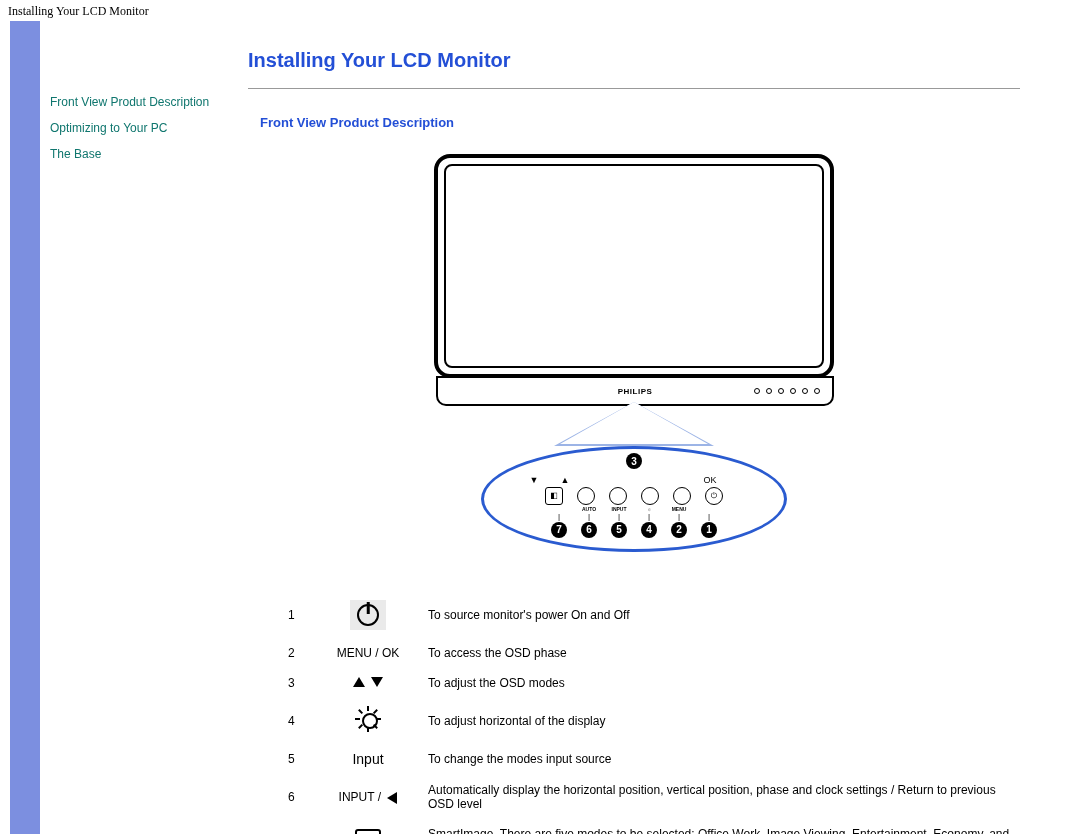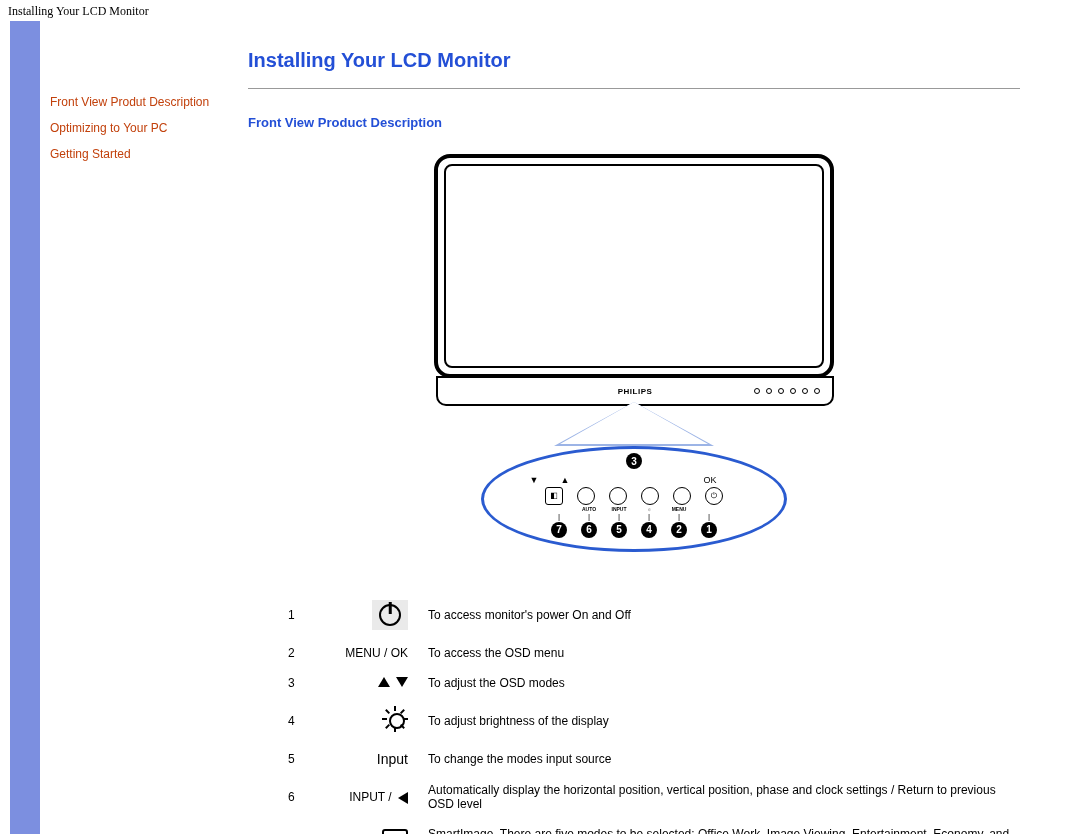--- a/index.html
+++ b/index.html
@@ -1,24 +1,24 @@
 <!DOCTYPE html>
 <html><head>
 <meta charset="utf-8">
 <style>
   html,body{margin:0;padding:0;font-family:Arial,Helvetica,sans-serif;font-size:12px;color:#000;background:#fff;width:1080px}
   .header-title{font-family:"Times New Roman",serif;font-size:12px;padding:4px 8px 2px 8px}
   .page{display:flex;padding:0 0 0 10px}
   .left-bar{width:30px;background:#7c8fe0;min-height:800px;flex-shrink:0}
   .sidebar{width:190px;padding-top:68px;flex-shrink:0}
-  .sidebar a{display:block;color:#c2410c;text-decoration:none;font-size:12px;padding:6px 0 6px 10px}
+  .sidebar a{display:block;color:#0f766e;text-decoration:none;font-size:12px;padding:6px 0 6px 10px}
   .content{flex:1;padding:28px 60px 10px 18px}
   h1{font-family:Arial,sans-serif;font-size:20px;font-weight:bold;color:#234fd6;margin:0 0 16px 0}
   hr{border:0;border-top:1px solid #999;margin:0 0 26px 0}
-  h2{font-family:Arial,sans-serif;font-size:13px;font-weight:bold;color:#234fd6;margin:0 0 24px 0}
+  h2{font-family:Arial,sans-serif;font-size:13px;font-weight:bold;color:#234fd6;margin:0 0 24px 12px}
   .diagram{width:400px;margin:0 auto 40px auto}
   .monitor-outer{border:4px solid #000;border-radius:16px;padding:6px;background:#fff}
   .monitor-inner{border:2px solid #000;border-radius:8px;height:200px;background:#fff}
   .bezel{border:2px solid #000;border-bottom-left-radius:10px;border-bottom-right-radius:10px;height:26px;margin:-2px 0 0 2px;background:#fff;position:relative;display:flex;align-items:center;justify-content:center}
   .brand{font-family:Arial,sans-serif;font-size:8px;font-weight:bold;letter-spacing:0.5px}
   .dot-row{position:absolute;right:12px;top:10px;display:flex;gap:6px}
   .bdot{width:4px;height:4px;border:1px solid #000;border-radius:50%}
   .beam-wrap{position:relative;height:40px}
   .beam{position:absolute;left:50%;top:-4px;transform:translateX(-50%);width:0;height:0;border-left:80px solid transparent;border-right:80px solid transparent;border-bottom:44px solid #9cb4e6}
   .beam-inner{position:absolute;left:50%;top:-4px;transform:translateX(-50%);width:0;height:0;border-left:74px solid transparent;border-right:74px solid transparent;border-bottom:42px solid #fff}
@@ -31,21 +31,21 @@
   .obtn.sq{border-radius:3px}
   .lbl-row{display:flex;gap:6px;margin-top:1px}
   .lbl-row span{width:24px;text-align:center;font-size:5px;font-weight:bold}
   .tick-row{display:flex;gap:14px;margin-top:0}
   .tick-row span{width:16px;text-align:center;font-size:8px}
   .num-row{display:flex;gap:14px;margin-top:1px}
   .nb{width:16px;height:16px;background:#000;border-radius:50%;color:#fff;font-size:10px;font-weight:bold;display:flex;align-items:center;justify-content:center}
   table.desc{border-collapse:collapse;margin-left:30px}
   table.desc td{padding:8px 10px;vertical-align:middle;font-size:12px}
   table.desc td.num{width:20px}
-  table.desc td.icon{width:80px;text-align:right}
+  table.desc td.icon{width:80px;text-align:center}
   .ico-box{width:36px;height:30px;background:#eaeaea;display:inline-flex;align-items:center;justify-content:center;font-size:18px}
   .tri-up{width:0;height:0;border-left:6px solid transparent;border-right:6px solid transparent;border-bottom:10px solid #000;display:inline-block;margin-right:6px}
   .tri-down{width:0;height:0;border-left:6px solid transparent;border-right:6px solid transparent;border-top:10px solid #000;display:inline-block}
   .tri-left{width:0;height:0;border-top:6px solid transparent;border-bottom:6px solid transparent;border-right:10px solid #000;display:inline-block;margin-left:3px;vertical-align:middle}
   .power-ico{width:18px;height:18px;border:2.5px solid #000;border-radius:50%;position:relative;display:inline-block}
   .power-ico:after{content:"";position:absolute;left:50%;top:-4px;width:2.5px;height:12px;background:#000;transform:translateX(-50%)}
   .bright-ico{width:12px;height:12px;border:2px solid #000;border-radius:50%;display:inline-block;position:relative}
   .bright-ico:before,.bright-ico:after{content:"";position:absolute;background:#000}
   .bright-wrap{position:relative;display:inline-block;width:26px;height:26px}
   .bright-wrap .bright-ico{position:absolute;left:7px;top:7px}
@@ -60,21 +60,21 @@
 <body>
 
 <div class="header-title">Installing Your LCD Monitor</div>
 
 <div class="page">
   <div class="left-bar"></div>
 
   <div class="sidebar">
     <a href="#">Front View Produt Description</a>
     <a href="#">Optimizing to Your PC</a>
-    <a href="#">Getting Started</a>
+    <a href="#">The Base</a>
   </div>
 
   <div class="content">
     <h1>Installing Your LCD Monitor</h1>
     <hr>
     <h2>Front View Product Description</h2>
 
     <div class="diagram">
       <div class="monitor-outer">
         <div class="monitor-inner"></div>
@@ -138,44 +138,44 @@
       </div>
     </div>
 
     <table class="desc">
       <tbody>
           <tr>
         <td class="num">1</td>
         <td class="icon"><span class="ico-box">
                 <span class="power-ico"></span>
               </span></td>
-        <td>To access monitor's power On and Off</td>
+        <td>To source monitor's power On and Off</td>
       </tr>
       <tr>
         <td class="num">2</td>
         <td class="icon menu-txt">MENU / OK</td>
-        <td>To access the OSD menu</td>
+        <td>To access the OSD phase</td>
       </tr>
       <tr>
         <td class="num">3</td>
         <td class="icon"><span class="tri-up"></span><span class="tri-down"></span></td>
         <td>To adjust the OSD modes</td>
       </tr>
       <tr>
         <td class="num">4</td>
         <td class="icon">
           <span class="bright-wrap">
             <span class="ray" style="transform:rotate(0deg)"></span><span class="ray" style="transform:rotate(45deg)"></span>
             <span class="ray" style="transform:rotate(90deg)"></span><span class="ray" style="transform:rotate(135deg)"></span>
             <span class="ray" style="transform:rotate(180deg)"></span><span class="ray" style="transform:rotate(225deg)"></span>
             <span class="ray" style="transform:rotate(270deg)"></span><span class="ray" style="transform:rotate(315deg)"></span>
             <span class="bright-ico"></span>
           </span>
         </td>
-        <td>To adjust brightness of the display</td>
+        <td>To adjust horizontal of the display</td>
       </tr>
       <tr>
         <td class="num">5</td>
         <td class="icon" style="font-size:14px">Input</td>
         <td>To change the modes input source</td>
       </tr>
       <tr>
         <td class="num">6</td>
         <td class="icon auto-txt"><span>INPUT / </span><span class="tri-left"></span></td>
         <td>Automatically display the horizontal position, vertical position, phase and clock settings / Return to previous OSD level</td>

